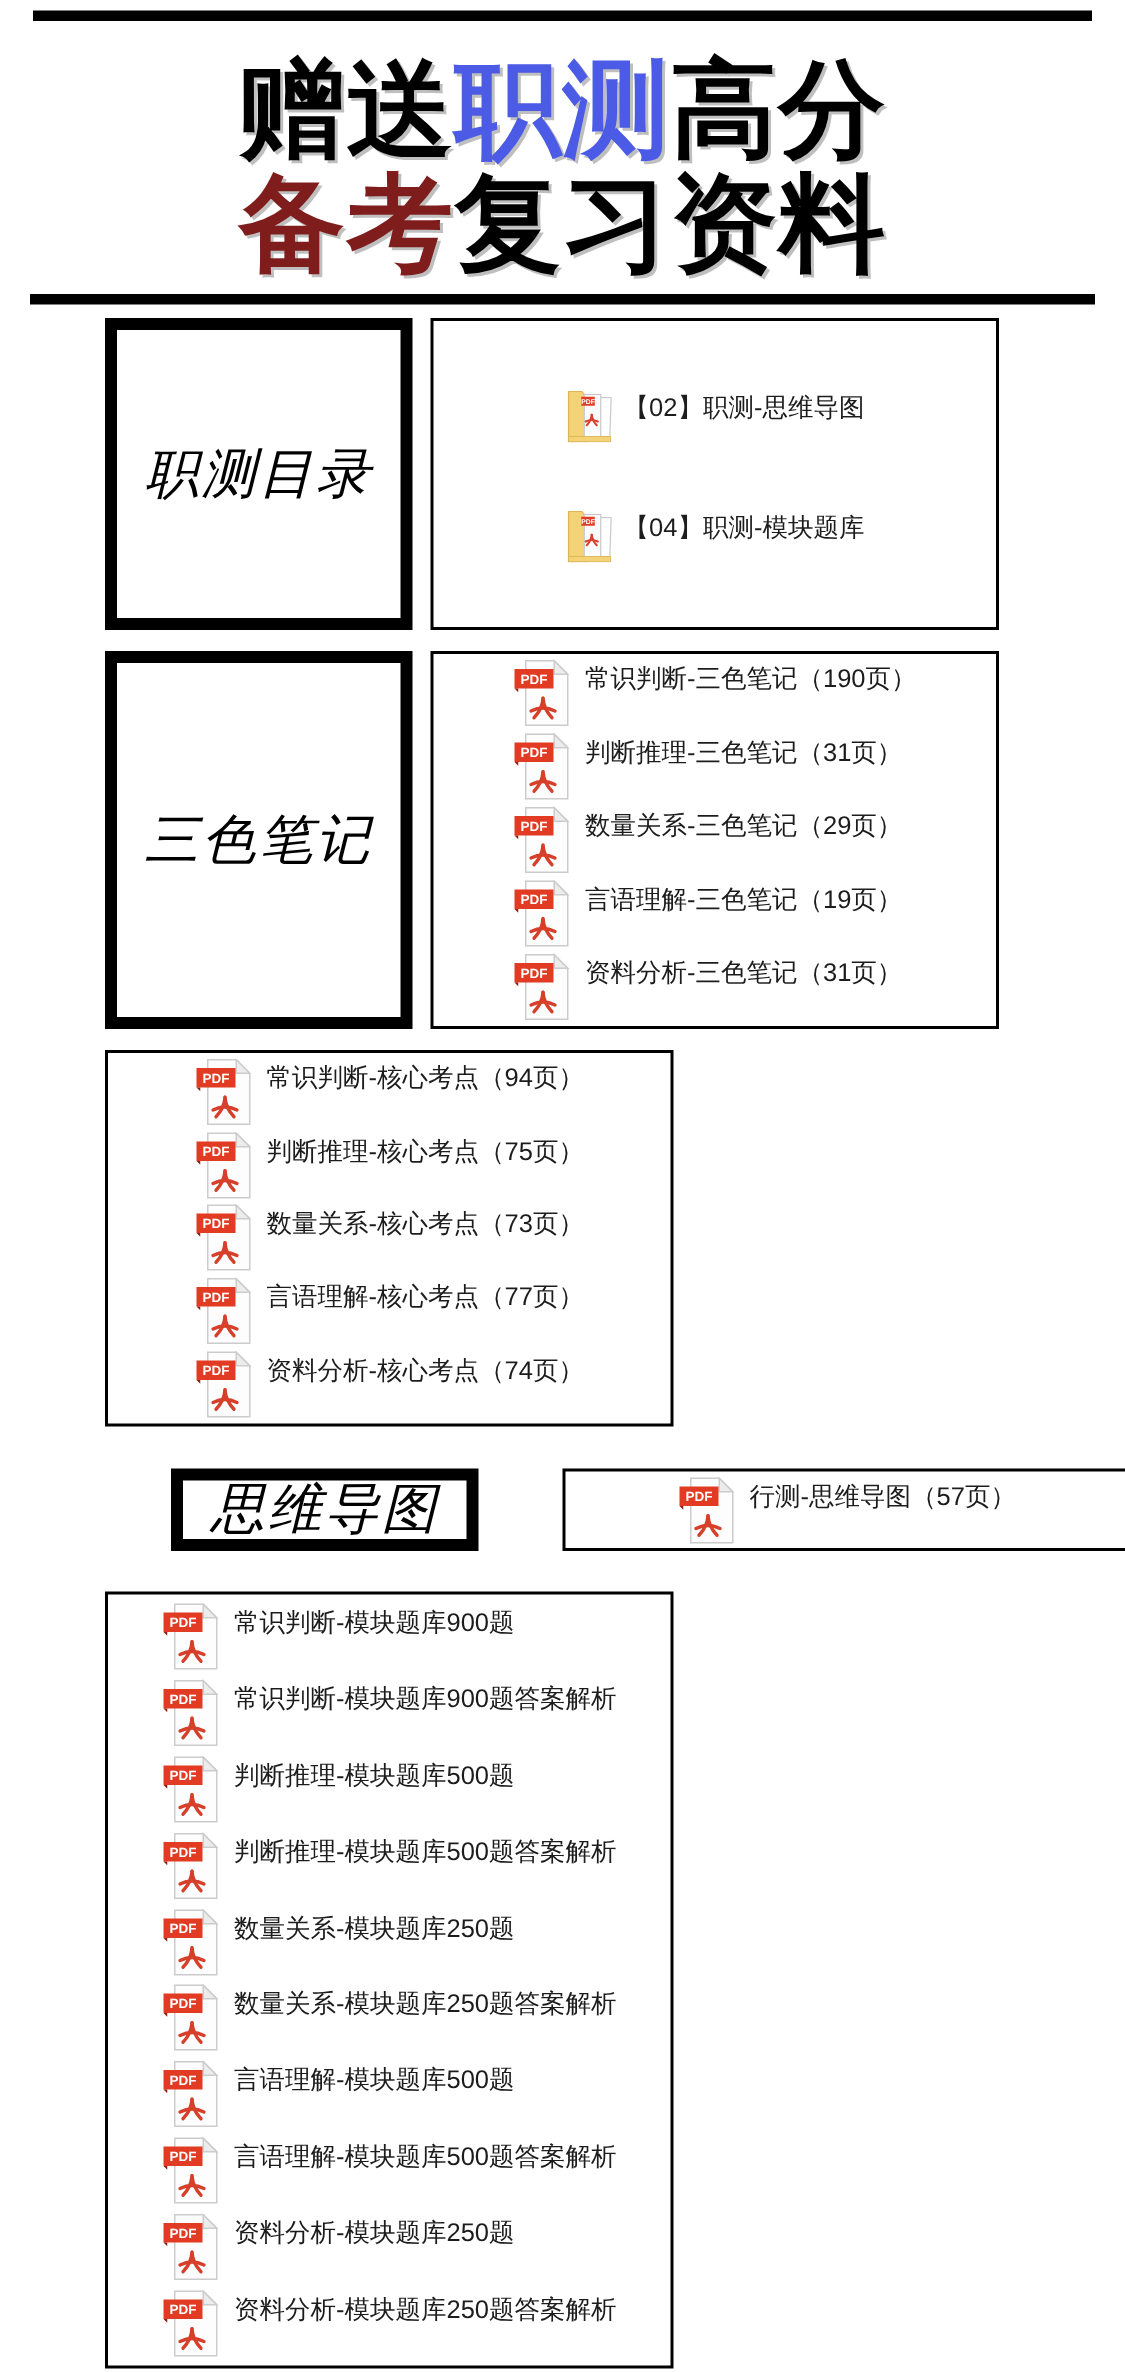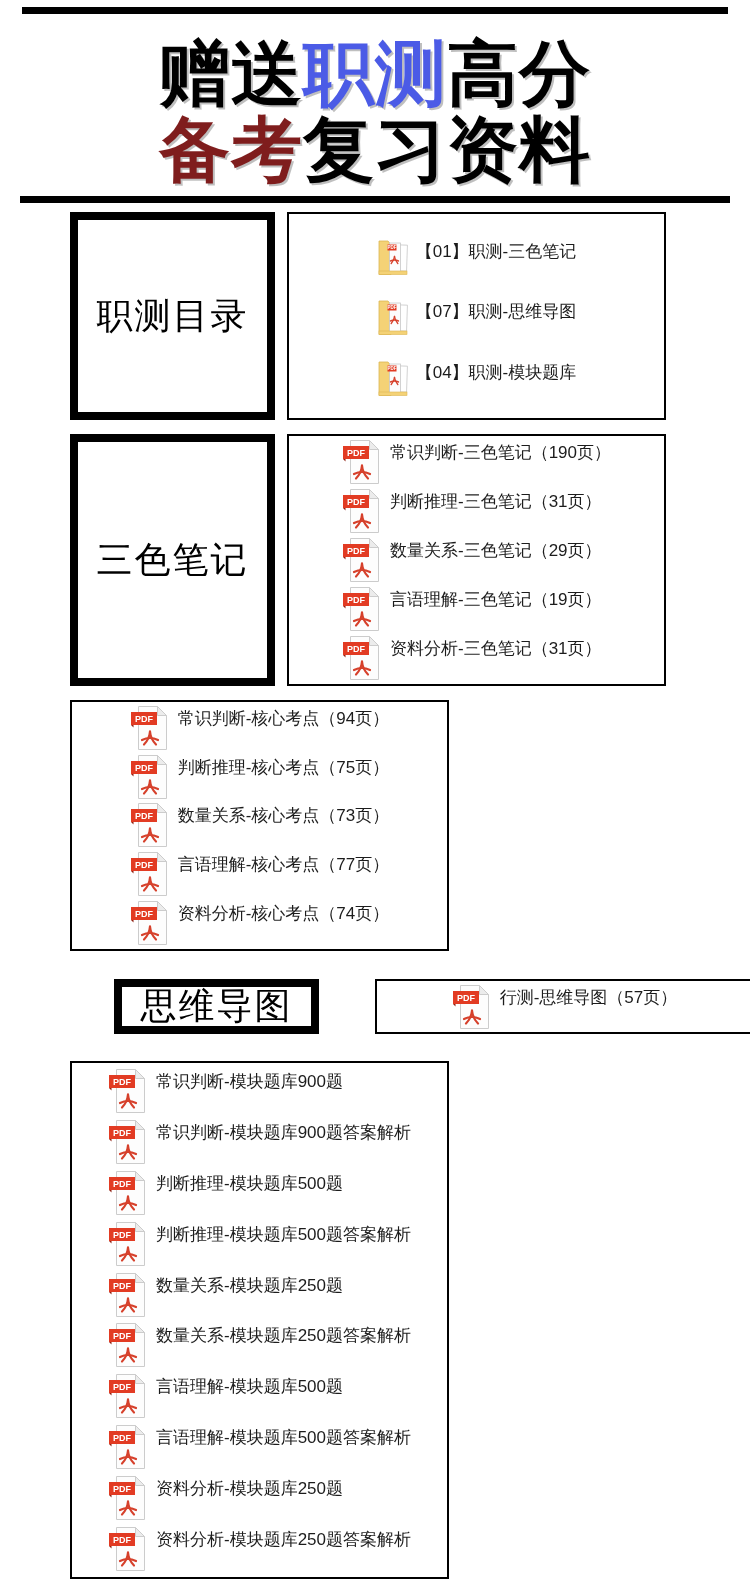--- a/index.html
+++ b/index.html
@@ -42,20 +42,21 @@
     align-items: center;
     justify-content: center;
     flex: 0 0 auto;
   }
   .label-box .label {
     font-family: "Liberation Serif", serif;
     font-size: 36px;
     letter-spacing: 2px;
     color: #000;
     white-space: nowrap;
+    font-style: italic;
   }
 
   .panel {
     width: 379px;
     border: 2px solid #000;
     background: #fff;
     flex: 0 0 auto;
     display: flex;
   }
   .items {
@@ -114,52 +115,36 @@
     <rect x="12.5" y="6" width="11" height="29" fill="#fcfcfc" stroke="#c8c8c8" stroke-width="0.8"></rect>
     <rect x="10.5" y="7.5" width="9" height="6" fill="#e23b23"></rect>
     <text x="15" y="12.3" text-anchor="middle" font-size="4.5" font-weight="bold" fill="#ffffff" font-family="Liberation Sans, sans-serif">PDF</text>
     <g stroke="#d6402b" stroke-width="1.4" fill="none" stroke-linecap="round">
       <path d="M17.5 19.5 q-0.4 4 -3.3 7"></path>
       <path d="M17.5 19.5 q0.4 4 3.3 7"></path>
       <path d="M13.5 24 q4 -2 8 0"></path>
     </g>
     <rect x="2" y="34" width="28" height="3.5" fill="#f4d276" stroke="#dcb654" stroke-width="0.6"></rect>
   </svg></span>
-          <span class="item-text">【01】职测-三色笔记</span>
+          <span class="item-text">【02】职测-思维导图</span>
         </li>
         <li class="item folder">
           <span class="icon"><svg width="32" height="38" viewBox="0 0 32 38">
     <path d="M2 4 h9 l2 2.5 h1 v31 h-12 z" fill="#f4d276" stroke="#dcb654" stroke-width="0.8"></path>
     <rect x="20.5" y="8" width="9.5" height="26" fill="#ffffff" stroke="#c8c8c8" stroke-width="0.8" transform="rotate(2 25 21)"></rect>
     <rect x="12.5" y="6" width="11" height="29" fill="#fcfcfc" stroke="#c8c8c8" stroke-width="0.8"></rect>
     <rect x="10.5" y="7.5" width="9" height="6" fill="#e23b23"></rect>
     <text x="15" y="12.3" text-anchor="middle" font-size="4.5" font-weight="bold" fill="#ffffff" font-family="Liberation Sans, sans-serif">PDF</text>
     <g stroke="#d6402b" stroke-width="1.4" fill="none" stroke-linecap="round">
       <path d="M17.5 19.5 q-0.4 4 -3.3 7"></path>
       <path d="M17.5 19.5 q0.4 4 3.3 7"></path>
       <path d="M13.5 24 q4 -2 8 0"></path>
     </g>
     <rect x="2" y="34" width="28" height="3.5" fill="#f4d276" stroke="#dcb654" stroke-width="0.6"></rect>
   </svg></span>
-          <span class="item-text">【07】职测-思维导图</span>
-        </li>
-        <li class="item folder">
-          <span class="icon"><svg width="32" height="38" viewBox="0 0 32 38">
-    <path d="M2 4 h9 l2 2.5 h1 v31 h-12 z" fill="#f4d276" stroke="#dcb654" stroke-width="0.8"></path>
-    <rect x="20.5" y="8" width="9.5" height="26" fill="#ffffff" stroke="#c8c8c8" stroke-width="0.8" transform="rotate(2 25 21)"></rect>
-    <rect x="12.5" y="6" width="11" height="29" fill="#fcfcfc" stroke="#c8c8c8" stroke-width="0.8"></rect>
-    <rect x="10.5" y="7.5" width="9" height="6" fill="#e23b23"></rect>
-    <text x="15" y="12.3" text-anchor="middle" font-size="4.5" font-weight="bold" fill="#ffffff" font-family="Liberation Sans, sans-serif">PDF</text>
-    <g stroke="#d6402b" stroke-width="1.4" fill="none" stroke-linecap="round">
-      <path d="M17.5 19.5 q-0.4 4 -3.3 7"></path>
-      <path d="M17.5 19.5 q0.4 4 3.3 7"></path>
-      <path d="M13.5 24 q4 -2 8 0"></path>
-    </g>
-    <rect x="2" y="34" width="28" height="3.5" fill="#f4d276" stroke="#dcb654" stroke-width="0.6"></rect>
-  </svg></span>
           <span class="item-text">【04】职测-模块题库</span>
         </li>
       </ul>
     </div>
       </div>
       <div class="section s2">
     <div class="label-box">
       <span class="label">三色笔记</span>
     </div>
     <div class="panel">

